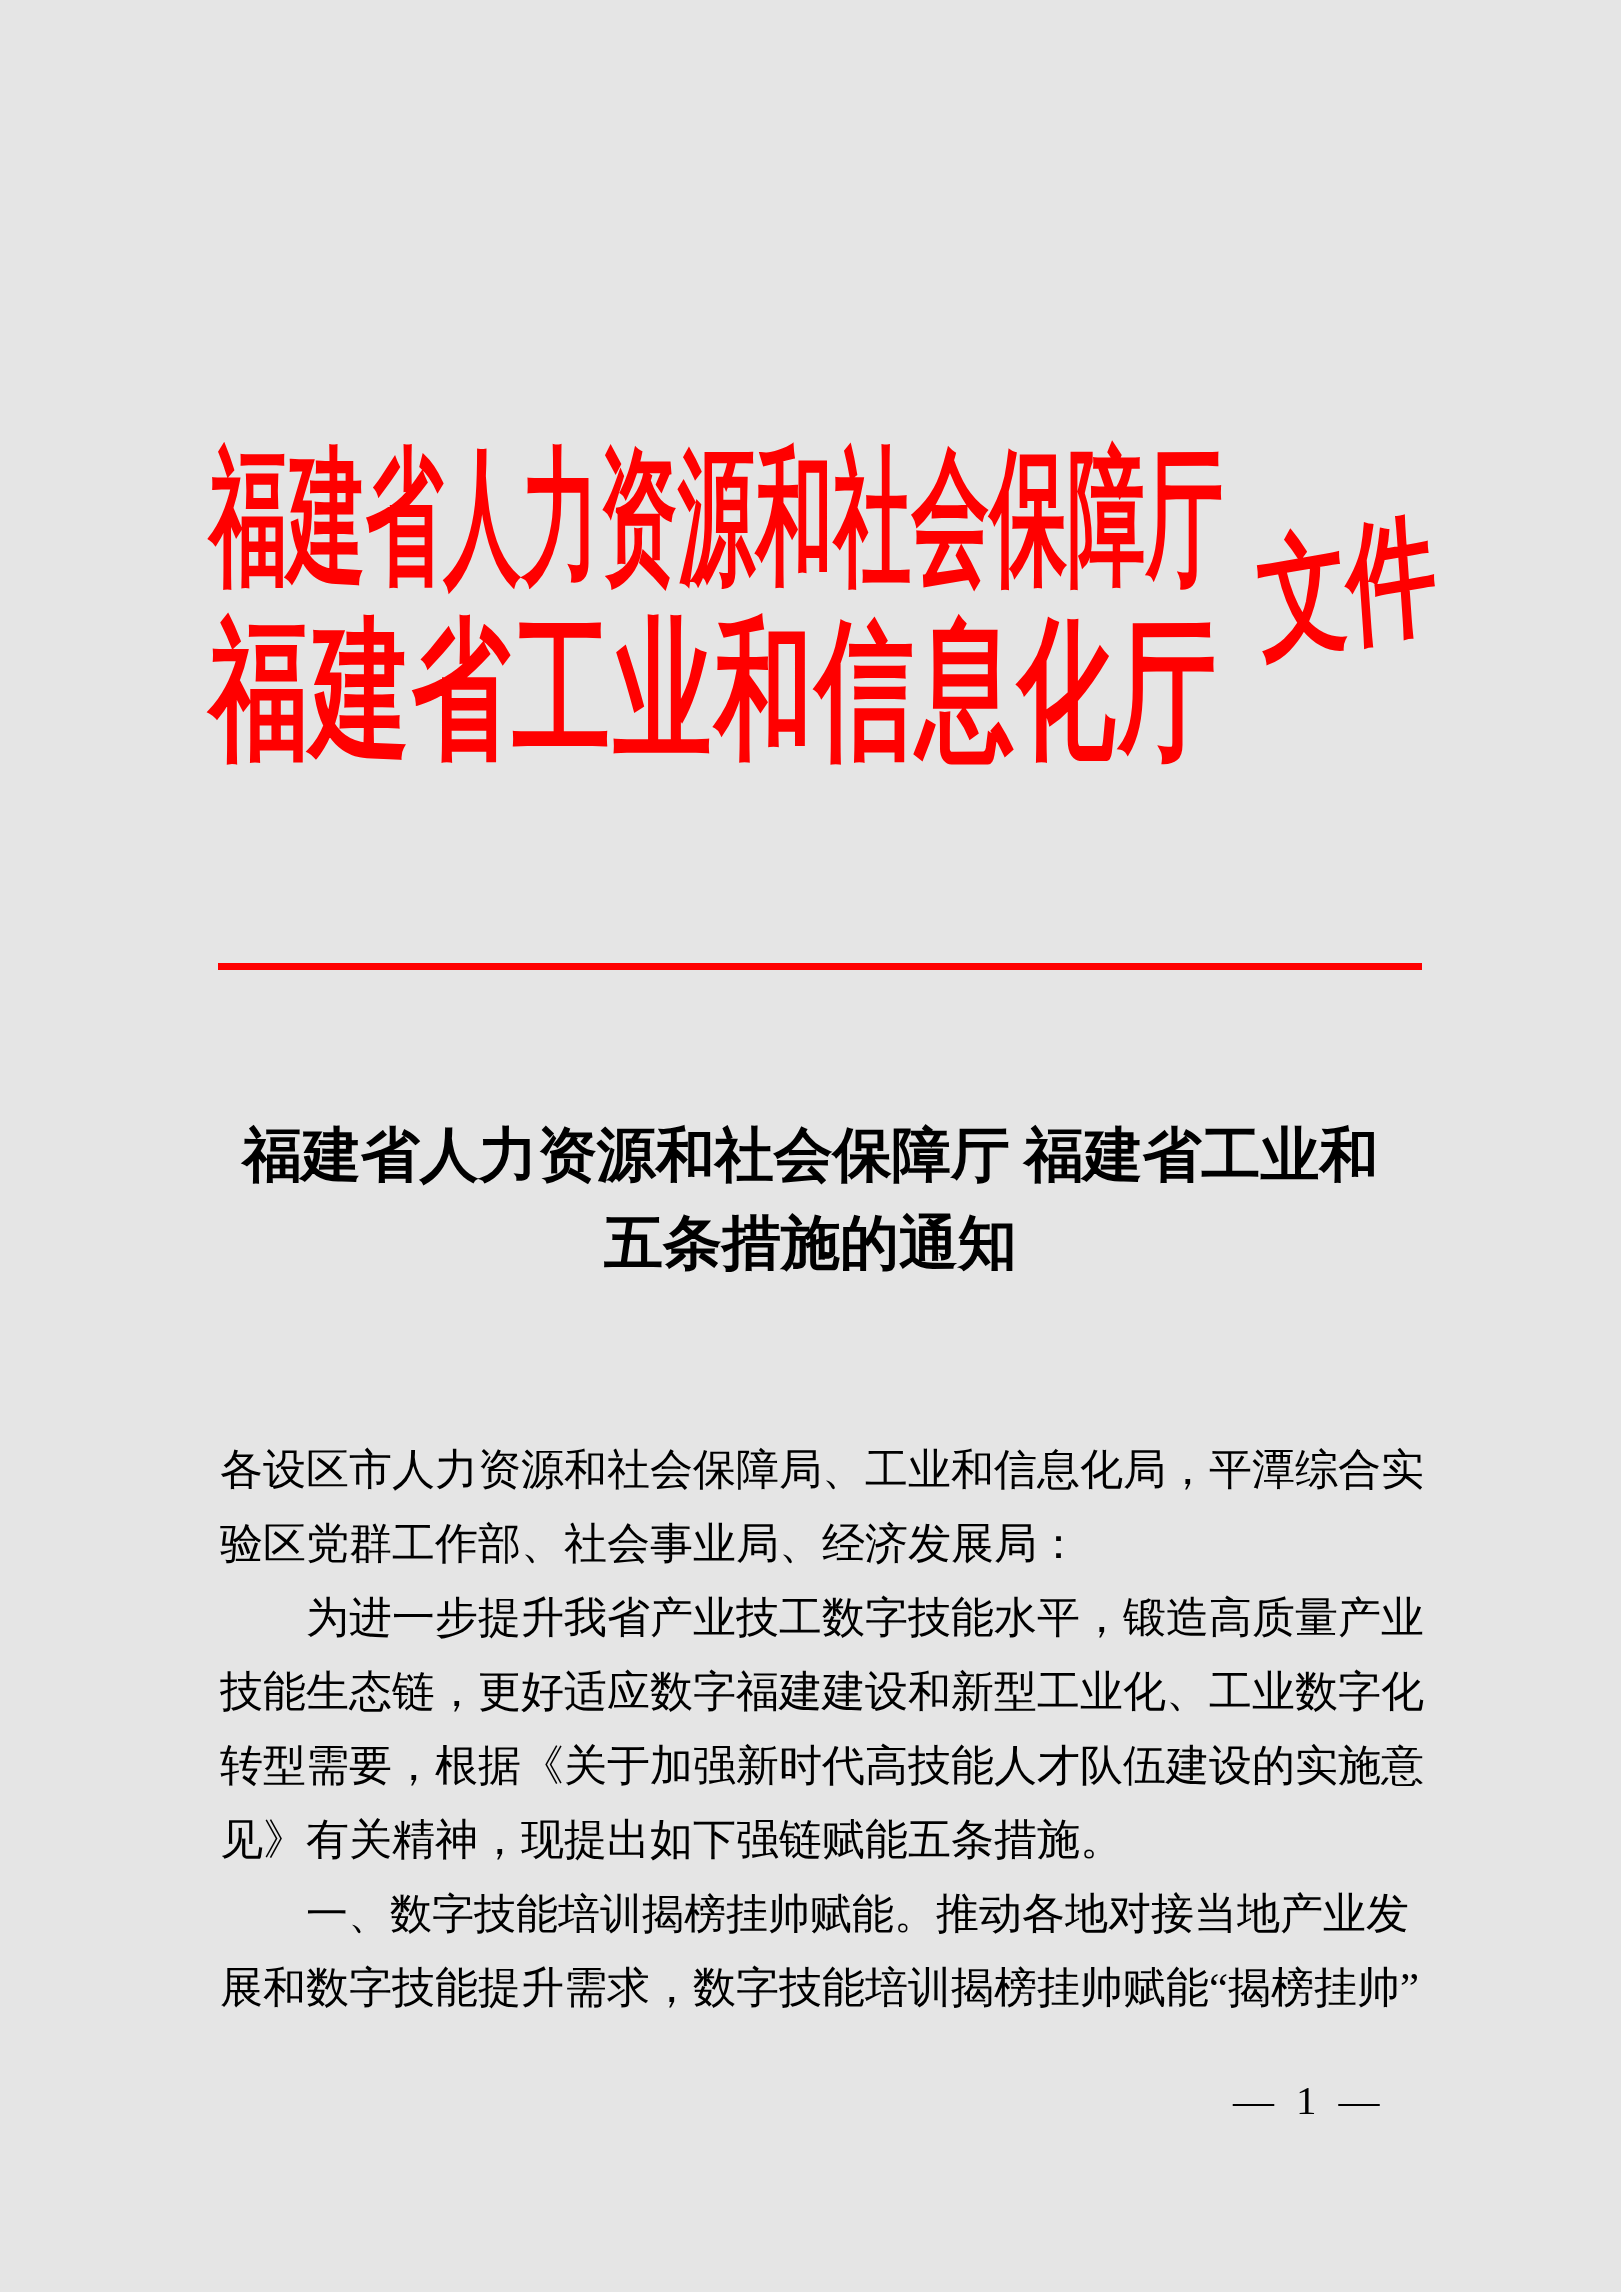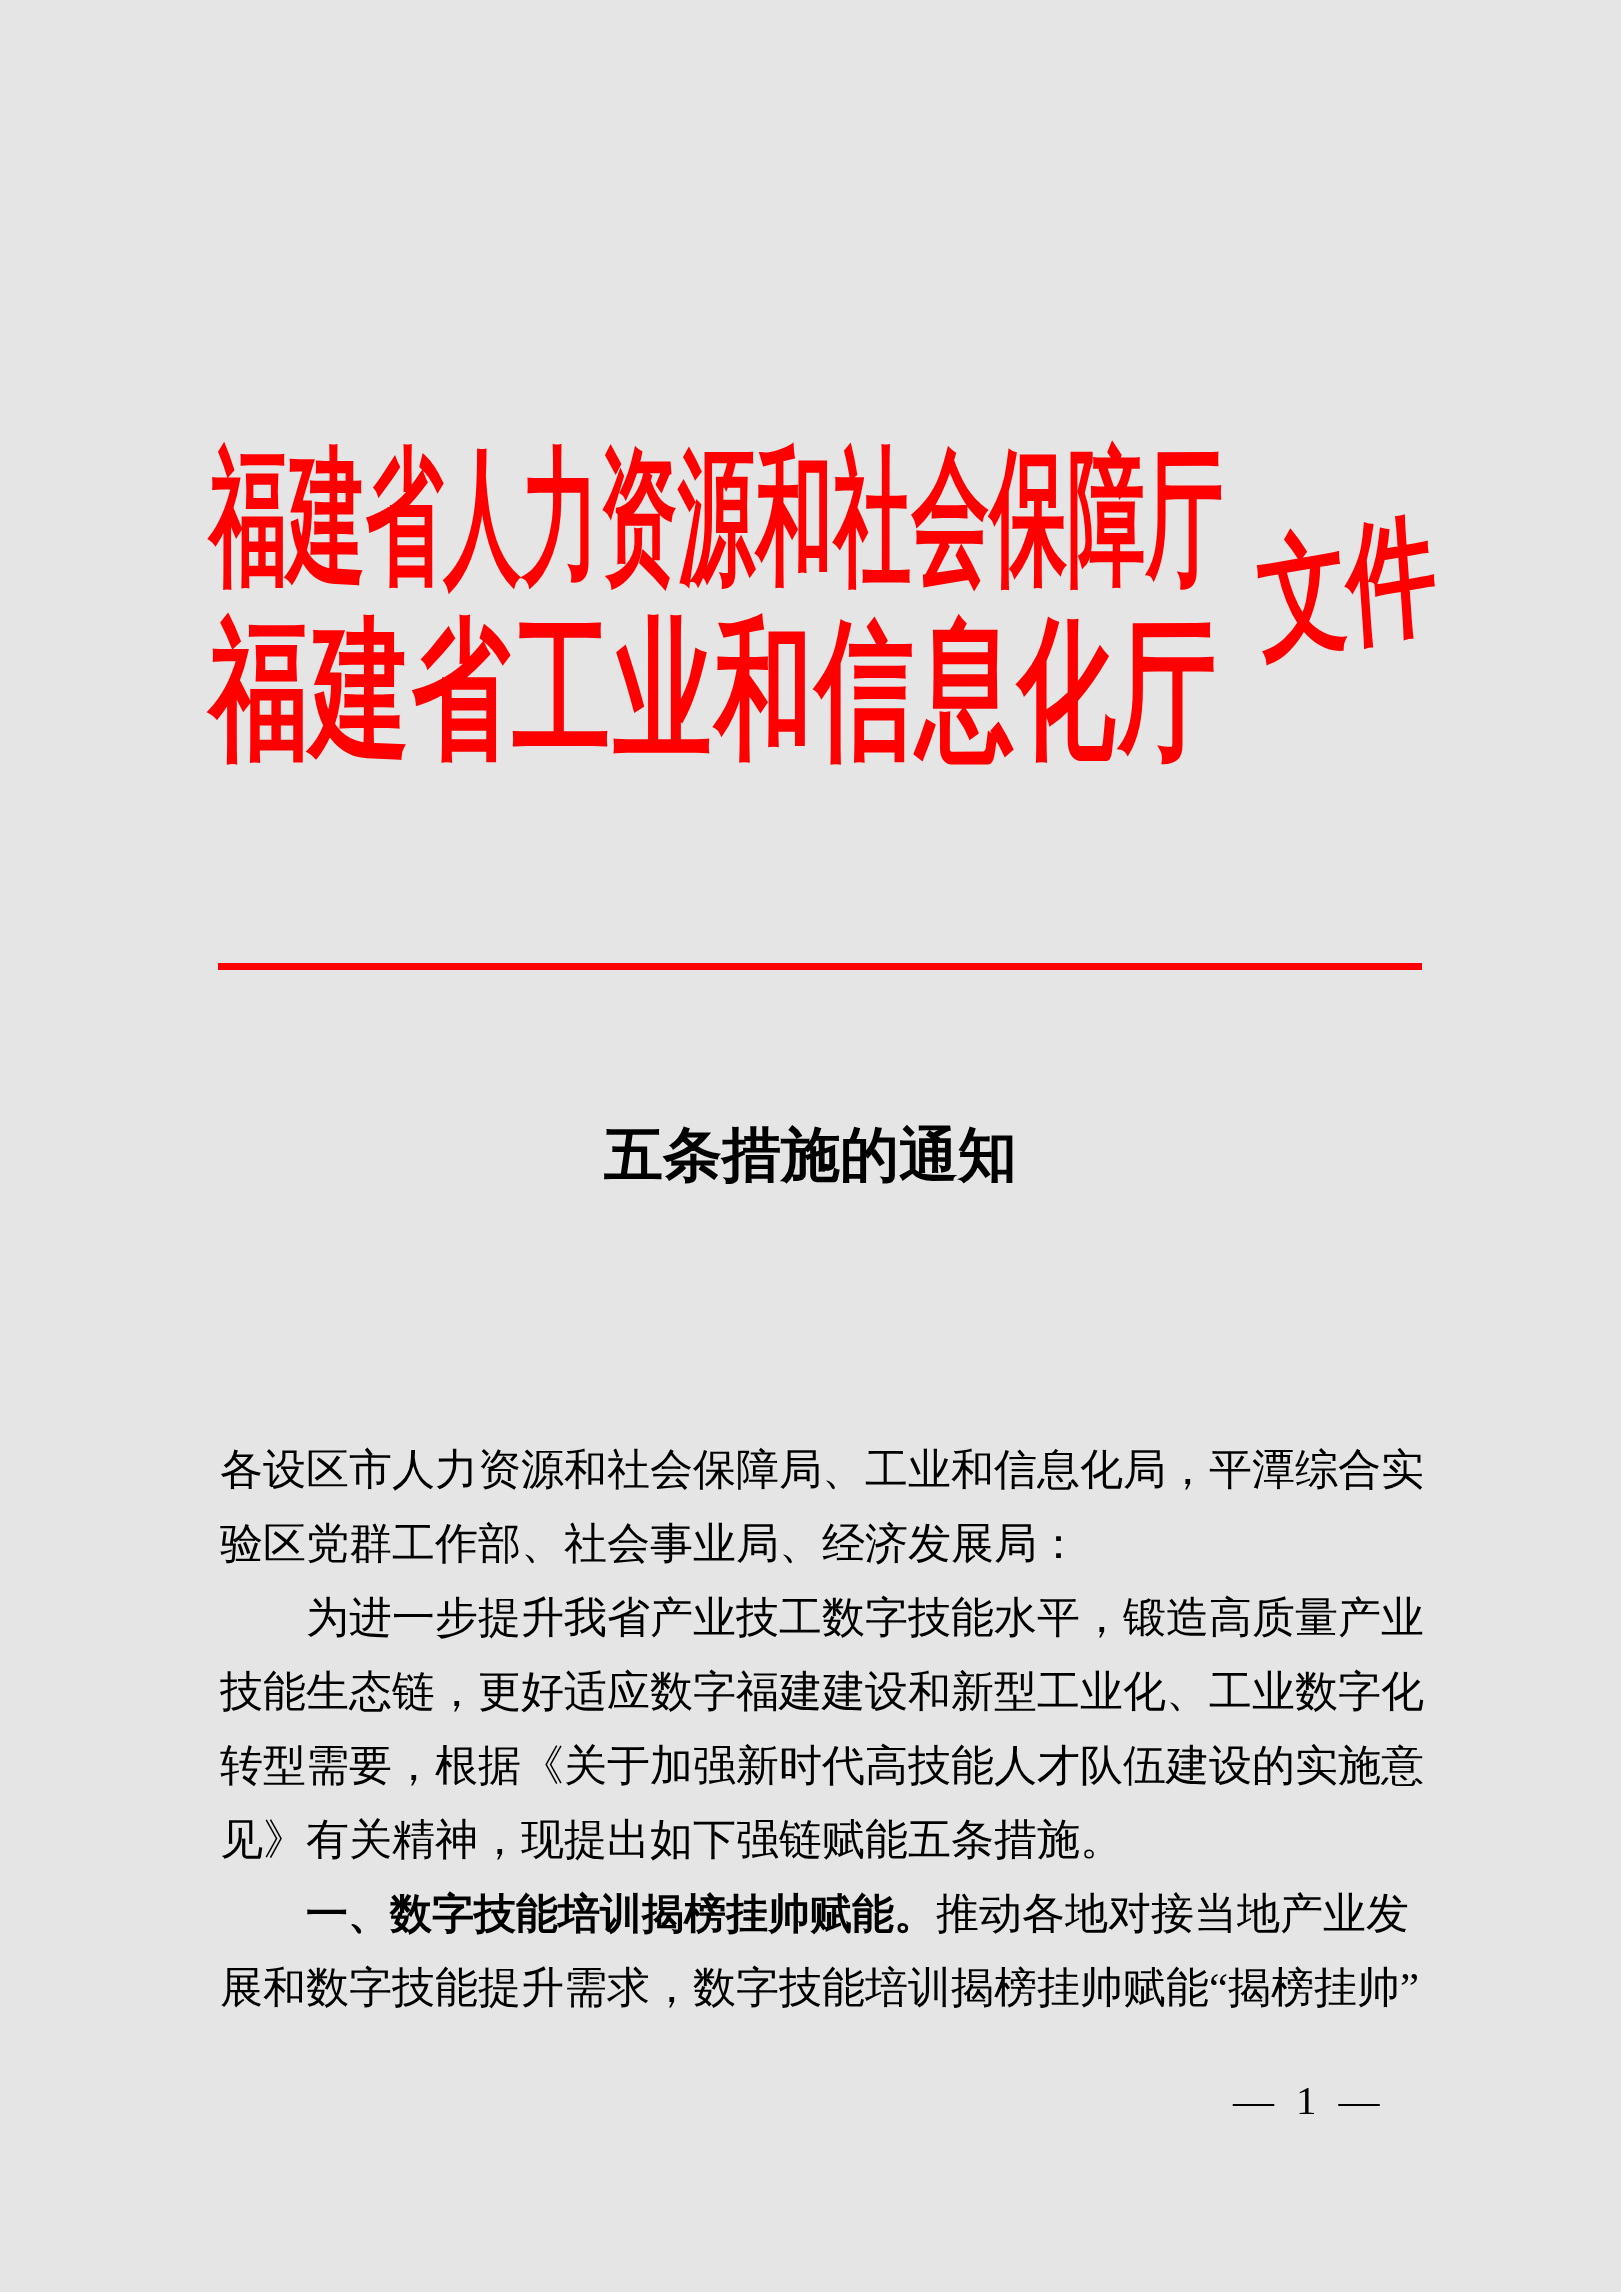--- a/index.html
+++ b/index.html
@@ -106,21 +106,21 @@
   }
   .body-line {
     height: 74px;
     line-height: 74px;
     white-space: nowrap;
   }
   .body-line.indent {
     padding-left: 86px;
   }
   .lead-bold {
-    font-weight: bold;
+    font-weight: normal;
     font-family: "Liberation Sans", sans-serif;
     font-size: 42px;
   }
 
   
   .page-number {
     position: absolute;
     left: 1233px;
     top: 2076px;
     font-size: 41px;
@@ -136,20 +136,21 @@
 <div class="page">
 
   <div class="lh-line1">福建省人力资源和社会保障厅</div>
   <div class="lh-line2">福建省工业和信息化厅</div>
   <div class="lh-suffix">文件</div>
 
 
   <div class="red-rule"></div>
 
   <div class="doc-title">
+    <div>福建省人力资源和社会保障厅 福建省工业和</div>
     <div>五条措施的通知</div>
   </div>
 
   <div class="doc-body">
     <div class="body-line">各设区市人力资源和社会保障局、工业和信息化局，平潭综合实</div>
     <div class="body-line">验区党群工作部、社会事业局、经济发展局：</div>
     <div class="body-line indent">为进一步提升我省产业技工数字技能水平，锻造高质量产业</div>
     <div class="body-line">技能生态链，更好适应数字福建建设和新型工业化、工业数字化</div>
     <div class="body-line">转型需要，根据《关于加强新时代高技能人才队伍建设的实施意</div>
     <div class="body-line">见》有关精神，现提出如下强链赋能五条措施。</div>

